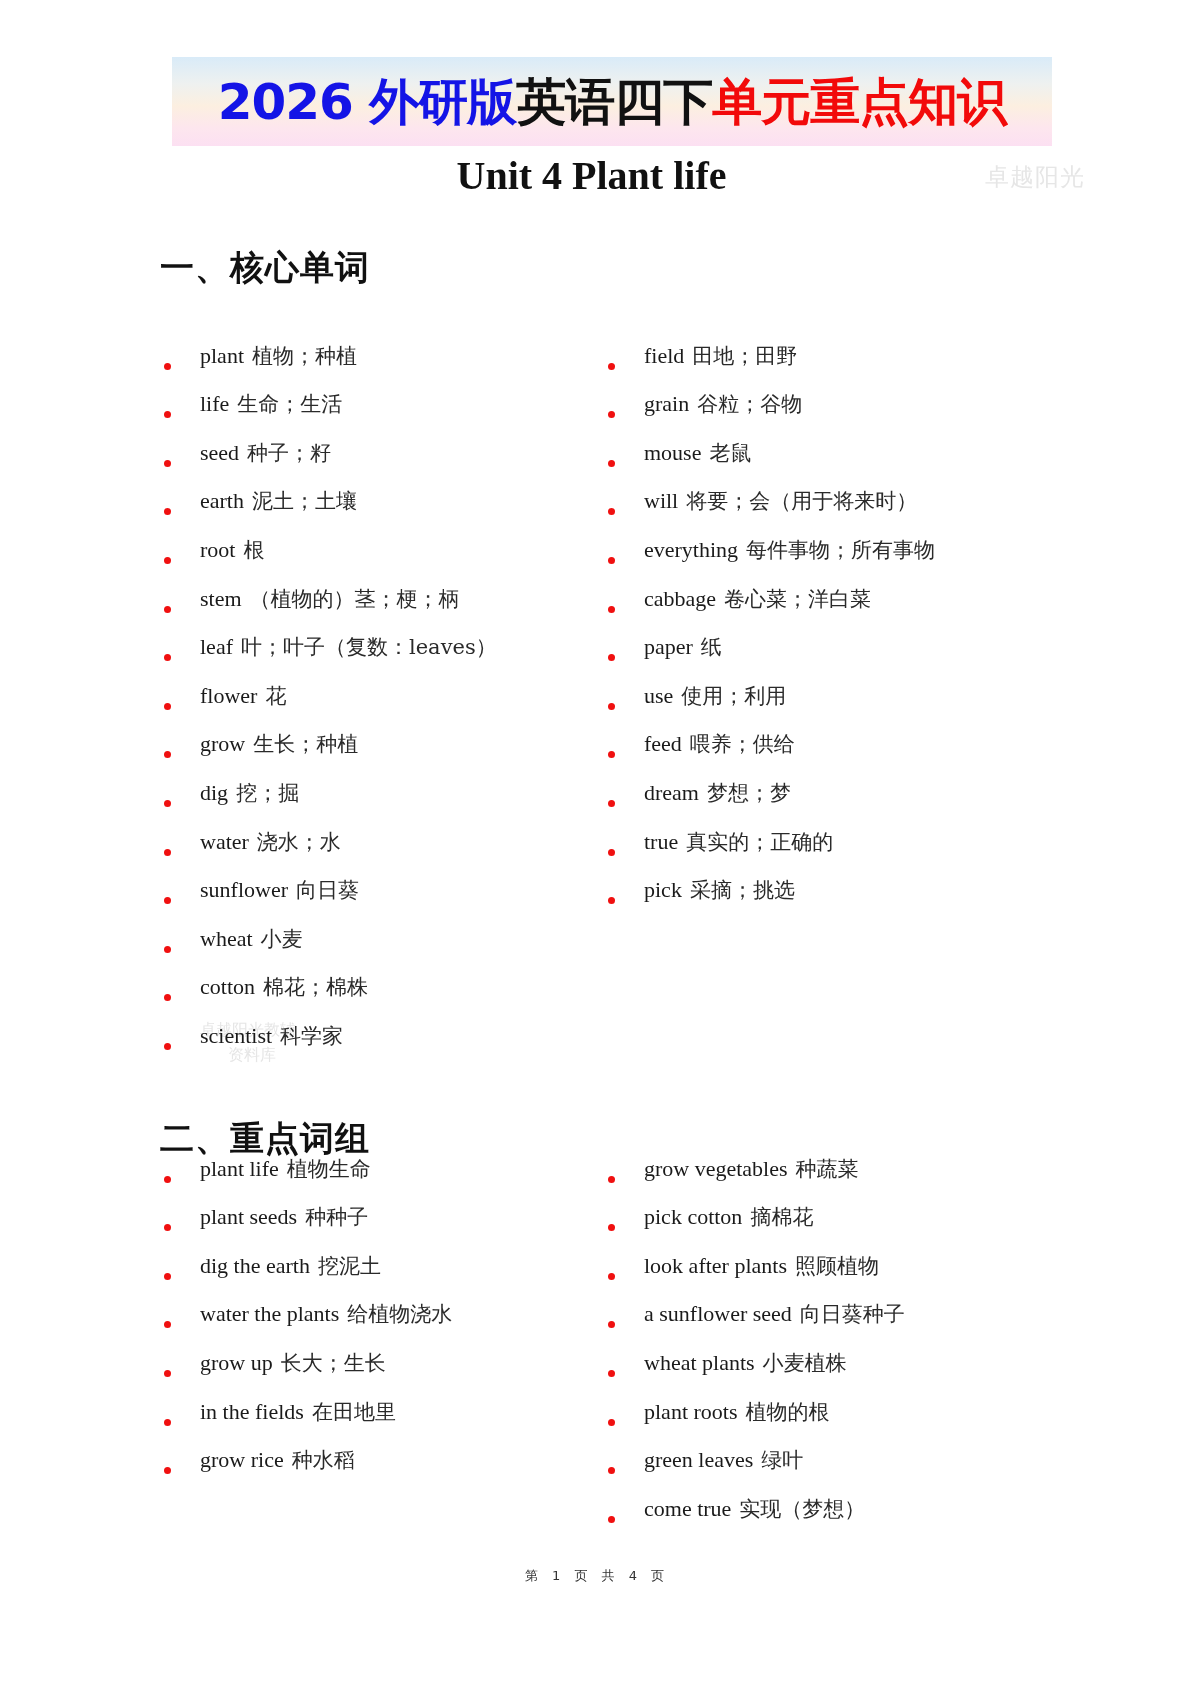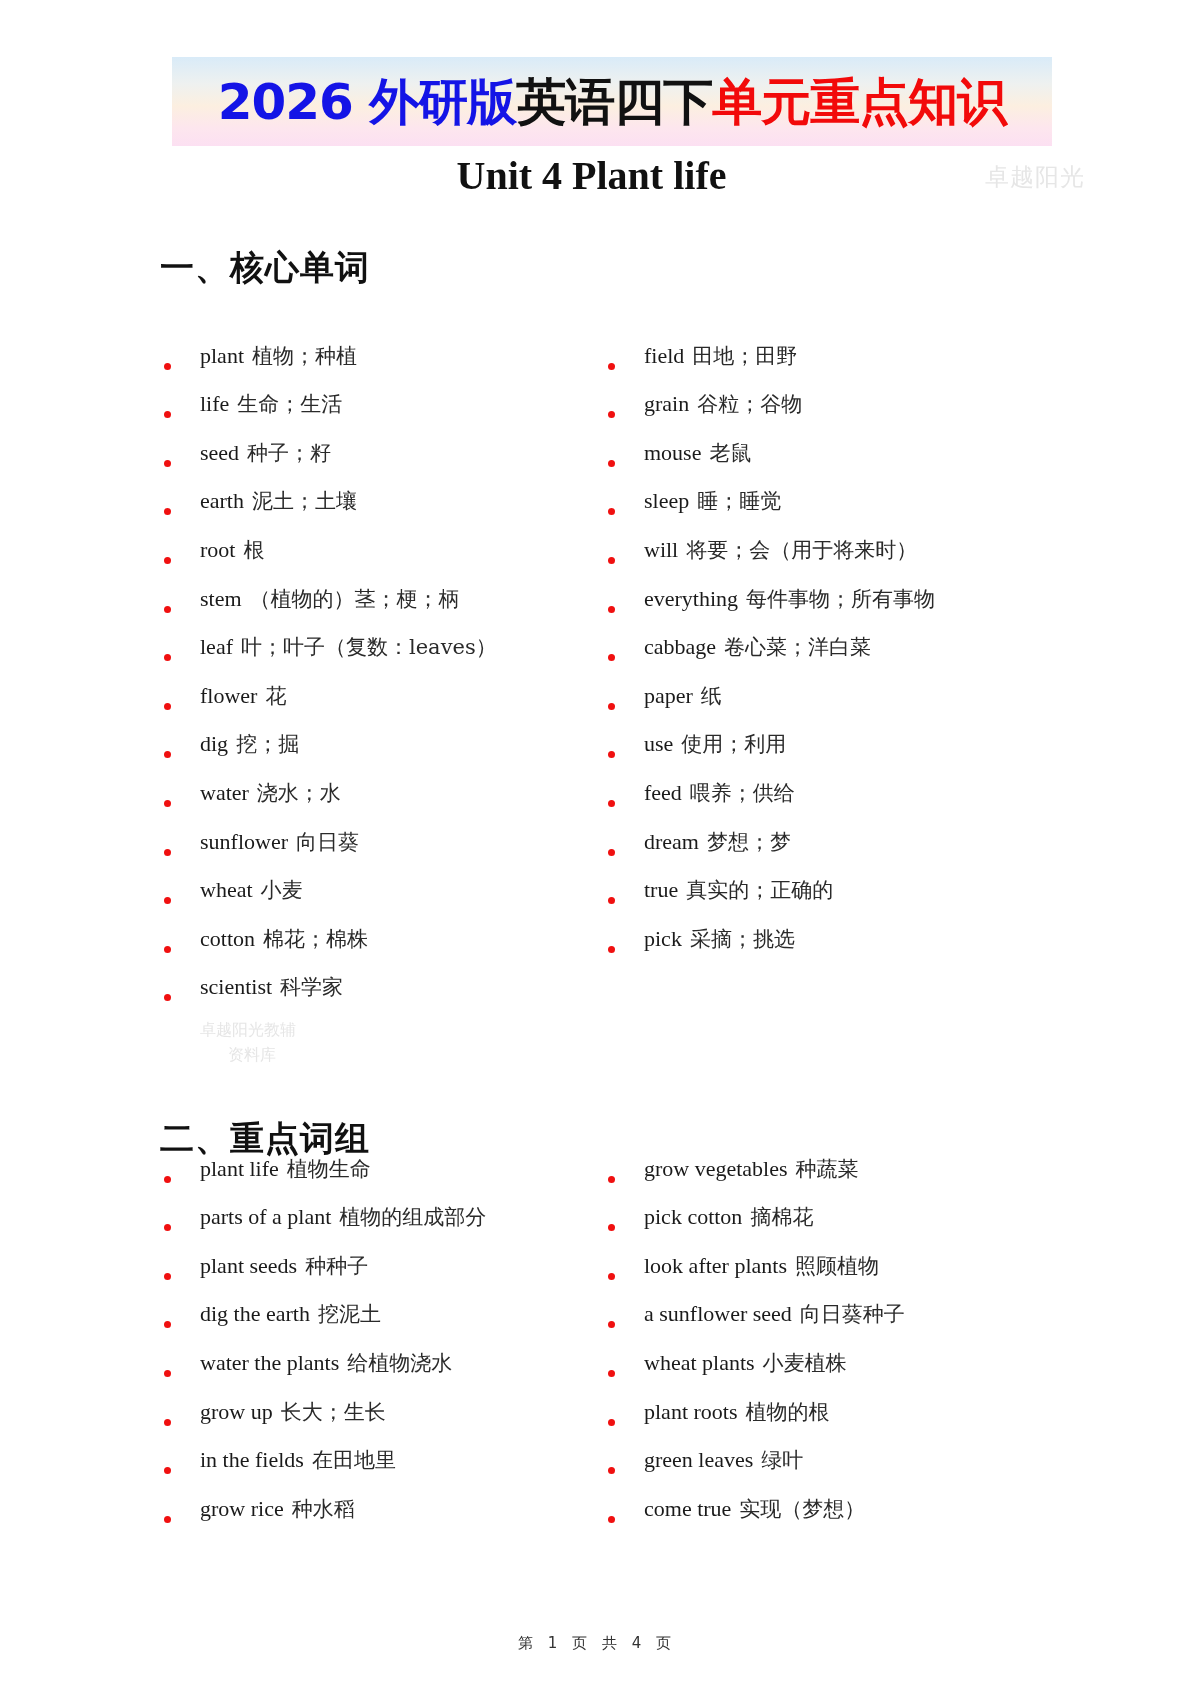--- a/index.html
+++ b/index.html
@@ -111,24 +111,24 @@
     .item-text .zh {
       font-family: "DejaVu Serif", "Liberation Serif", serif;
       font-size: 21px;
       color: #2a2a2a;
     }
 
     .footer {
       position: absolute;
       left: 0;
       width: 1191px;
-      top: 1634px;
+      top: 1567px;
       text-align: center;
       font-family: "DejaVu Sans", "Liberation Sans", sans-serif;
-      font-size: 15px;
+      font-size: 13px;
       color: #333333;
       word-spacing: 6px;
       letter-spacing: 2px;
     }
   </style>
 </head>
 <body>
 
 <div class="banner">
   <div class="banner-title">
@@ -172,20 +172,24 @@
     <li class="item">
       <span class="bullet"></span>
       <span class="item-text"><span class="en">leaf</span><span class="zh">叶；叶子（复数：leaves）</span></span>
     </li>
     <li class="item">
       <span class="bullet"></span>
       <span class="item-text"><span class="en">flower</span><span class="zh">花</span></span>
     </li>
     <li class="item">
       <span class="bullet"></span>
+      <span class="item-text"><span class="en">grow</span><span class="zh">生长；种植</span></span>
+    </li>
+    <li class="item">
+      <span class="bullet"></span>
       <span class="item-text"><span class="en">dig</span><span class="zh">挖；掘</span></span>
     </li>
     <li class="item">
       <span class="bullet"></span>
       <span class="item-text"><span class="en">water</span><span class="zh">浇水；水</span></span>
     </li>
     <li class="item">
       <span class="bullet"></span>
       <span class="item-text"><span class="en">sunflower</span><span class="zh">向日葵</span></span>
     </li>
@@ -210,24 +214,20 @@
     <li class="item">
       <span class="bullet"></span>
       <span class="item-text"><span class="en">grain</span><span class="zh">谷粒；谷物</span></span>
     </li>
     <li class="item">
       <span class="bullet"></span>
       <span class="item-text"><span class="en">mouse</span><span class="zh">老鼠</span></span>
     </li>
     <li class="item">
       <span class="bullet"></span>
-      <span class="item-text"><span class="en">sleep</span><span class="zh">睡；睡觉</span></span>
-    </li>
-    <li class="item">
-      <span class="bullet"></span>
       <span class="item-text"><span class="en">will</span><span class="zh">将要；会（用于将来时）</span></span>
     </li>
     <li class="item">
       <span class="bullet"></span>
       <span class="item-text"><span class="en">everything</span><span class="zh">每件事物；所有事物</span></span>
     </li>
     <li class="item">
       <span class="bullet"></span>
       <span class="item-text"><span class="en">cabbage</span><span class="zh">卷心菜；洋白菜</span></span>
     </li>
@@ -256,24 +256,20 @@
       <span class="item-text"><span class="en">pick</span><span class="zh">采摘；挑选</span></span>
     </li>
   </ul>
 
 <div class="section-heading h2">二、重点词组</div>
 
 <ul class="list phrases list-left">
     <li class="item">
       <span class="bullet"></span>
       <span class="item-text"><span class="en">plant life</span><span class="zh">植物生命</span></span>
-    </li>
-    <li class="item">
-      <span class="bullet"></span>
-      <span class="item-text"><span class="en">parts of a plant</span><span class="zh">植物的组成部分</span></span>
     </li>
     <li class="item">
       <span class="bullet"></span>
       <span class="item-text"><span class="en">plant seeds</span><span class="zh">种种子</span></span>
     </li>
     <li class="item">
       <span class="bullet"></span>
       <span class="item-text"><span class="en">dig the earth</span><span class="zh">挖泥土</span></span>
     </li>
     <li class="item">

